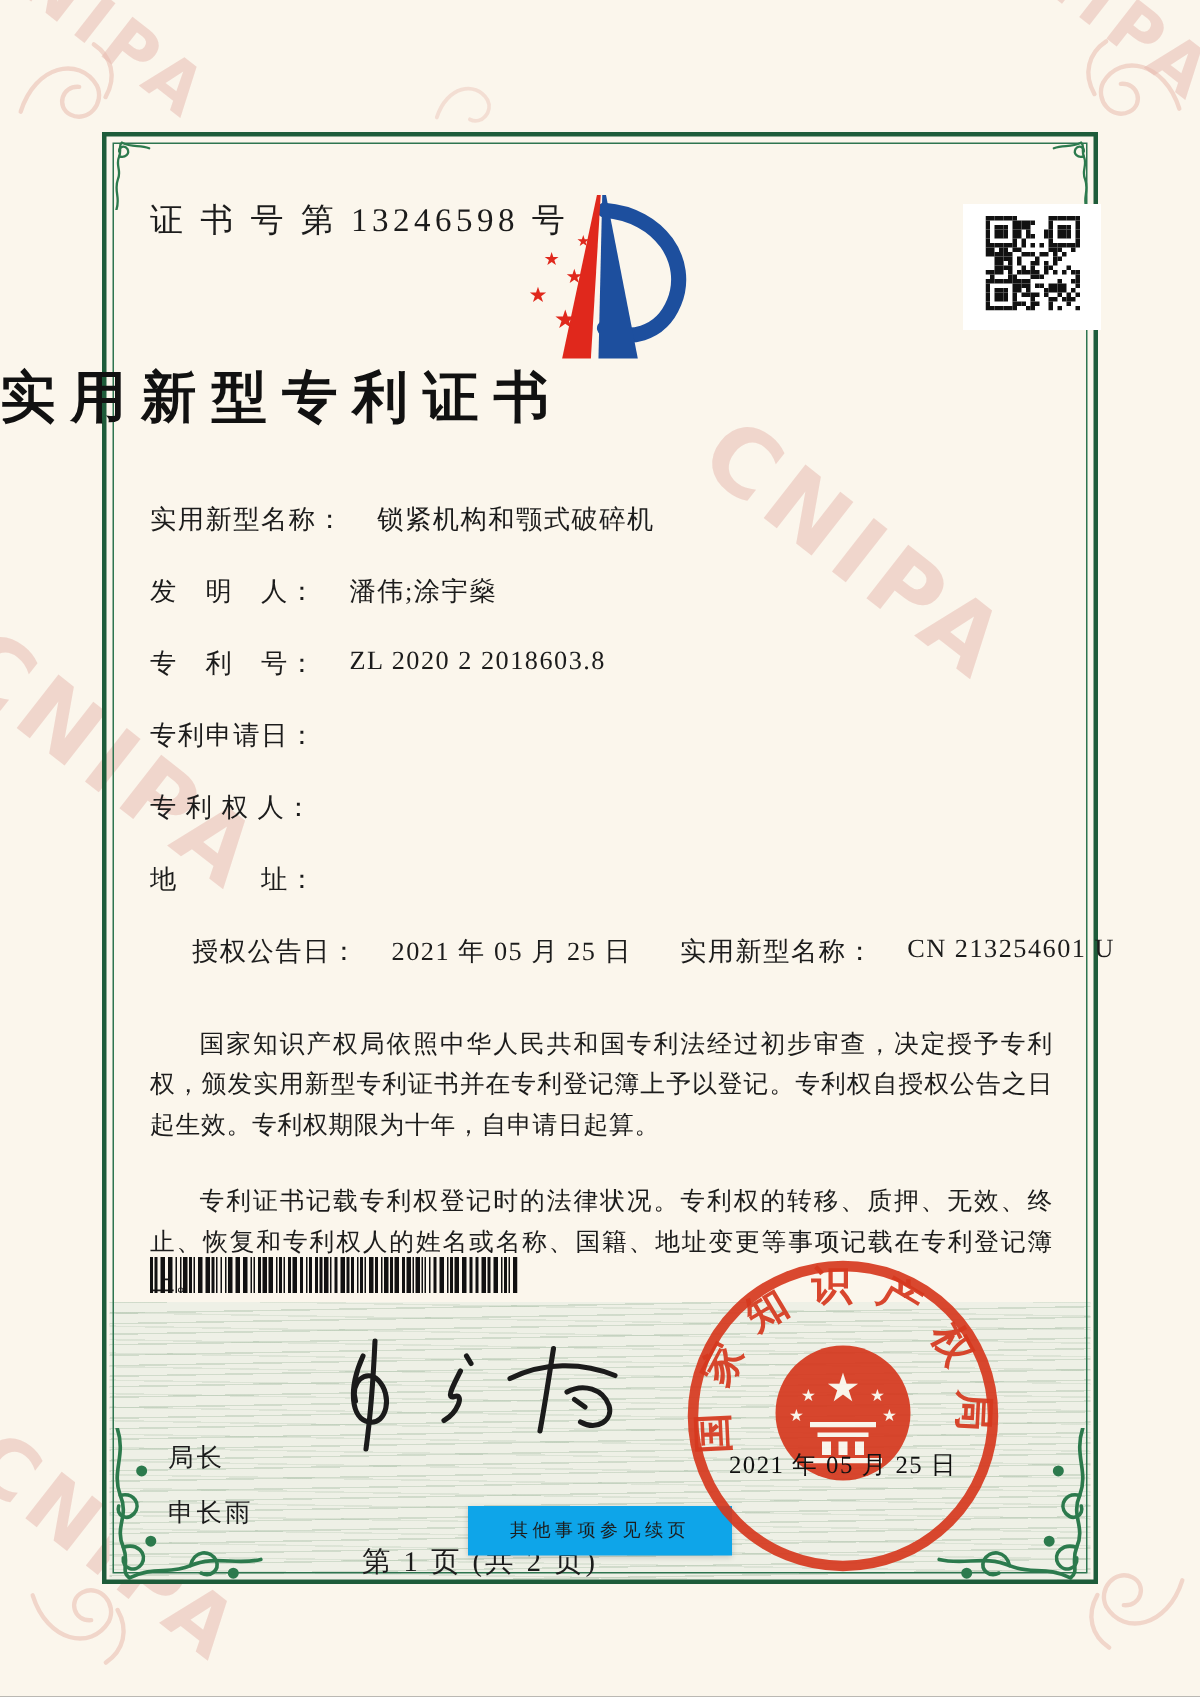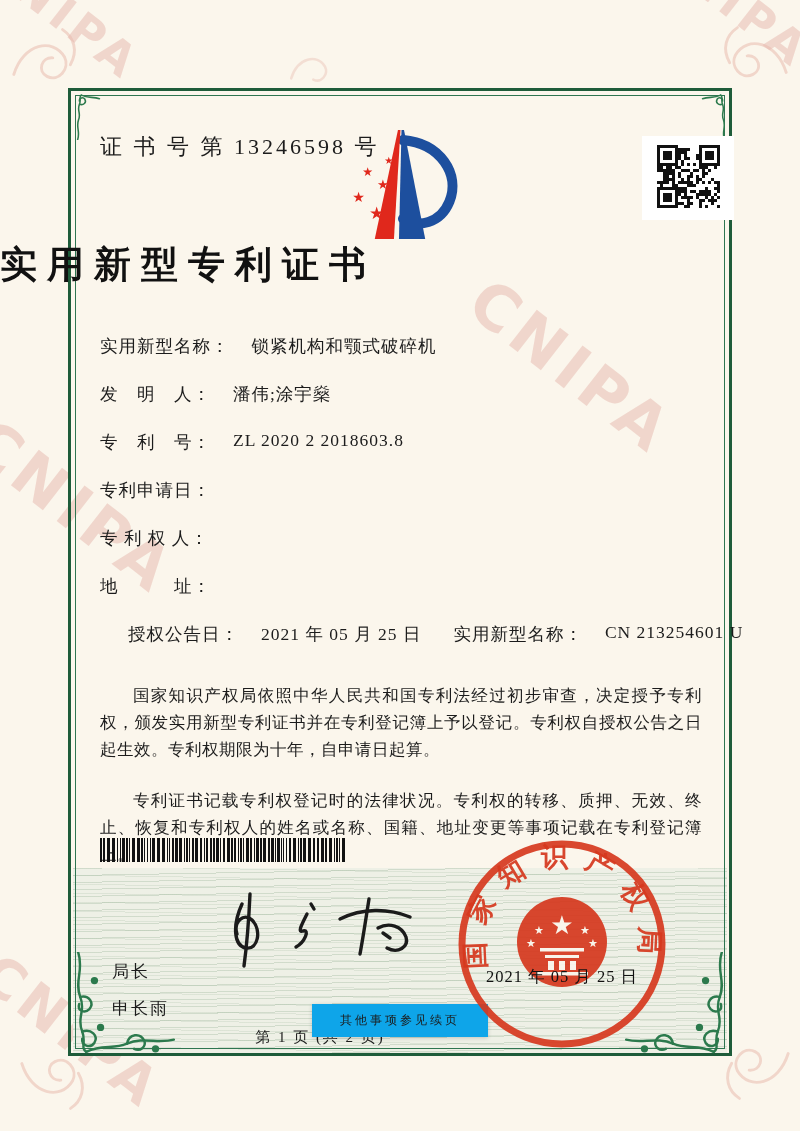--- a/index.html
+++ b/index.html
@@ -50,21 +50,21 @@
 
   .sig-labels{position:absolute;left:112px;top:960px;z-index:2;font-size:17px;color:var(--ink);
               font-family:Liberation Sans, sans-serif;}
   .sig-labels div{margin-bottom:14px;letter-spacing:2px;}
   .sig-script{position:absolute;left:212px;top:886px;z-index:2;}
 
   .seal{position:absolute;left:452px;top:834px;width:220px;height:220px;z-index:3;}
   .seal-date{position:absolute;left:470px;top:966px;width:184px;text-align:center;font-size:16.5px;
              color:#111;z-index:4;letter-spacing:1px;white-space:nowrap;}
 
-  .page-num{position:absolute;left:0;top:1028px;width:640px;text-align:center;font-size:15px;
+  .page-num{position:absolute;left:0;top:1028px;width:640px;text-align:center;font-size:19px;
             color:var(--ink);z-index:2;letter-spacing:2px;}
   .note-box{position:absolute;left:50%;transform:translateX(-50%);top:1004px;background:#0ea5e9;
             padding:8px 28px;font-size:12px;letter-spacing:3px;color:var(--ink);z-index:2;
             box-shadow:0 1px 4px rgba(0,0,0,0.18);}
 </style>
 </head>
 <body>
 
 <div class="page">
 

